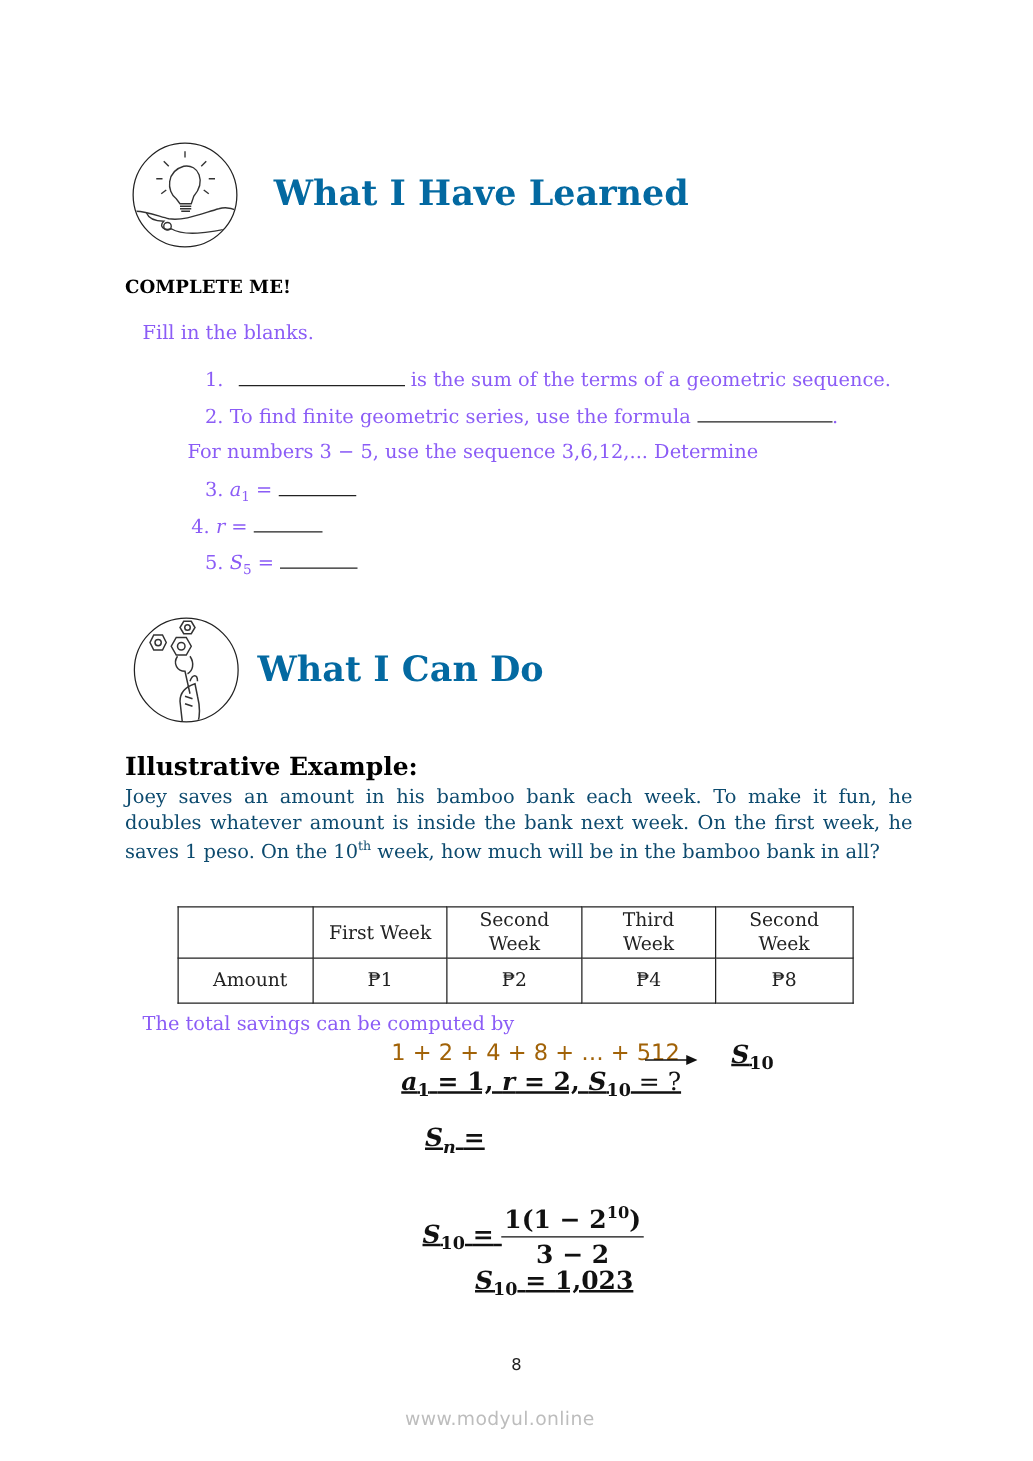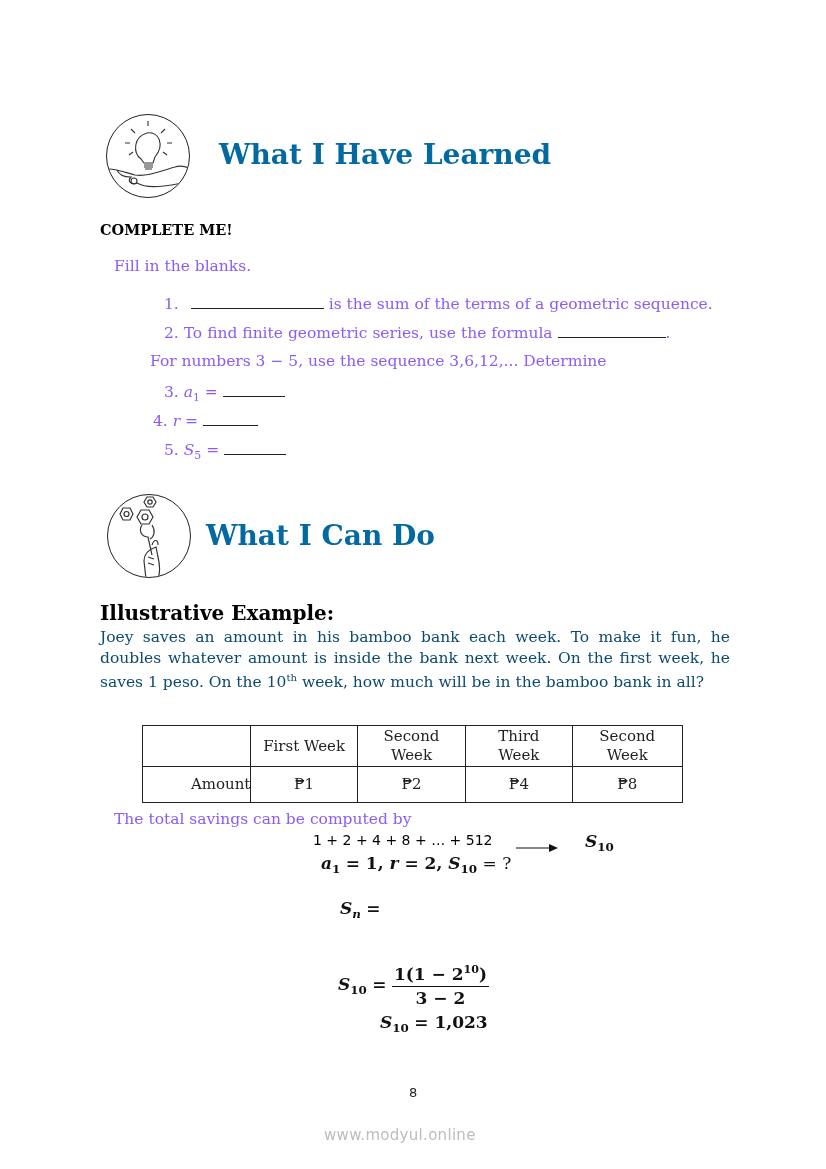--- a/index.html
+++ b/index.html
@@ -8,27 +8,27 @@
   .abs { position: absolute; }
   .heading { font-family: "DejaVu Serif", serif; font-weight: bold; font-size: 28px; color: #0369a1; white-space: nowrap; }
   .icon-circle { width: 84px; height: 84px; border: 1.5px solid #222; border-radius: 50%; box-sizing: border-box; overflow: hidden; background: #fff; }
   .bold-label { font-weight: bold; font-size: 14.5px; color: #000; white-space: nowrap; }
   .line { white-space: nowrap; font-size: 15.5px; color: #8b5cf6; margin-left: 14px; }
   .blank { display: inline-block; border-bottom: 1px solid #222; height: 14px; vertical-align: baseline; }
   .math { font-family: "DejaVu Serif", serif; font-style: italic; }
   .para { width: 630px; text-align: justify; font-size: 15.5px; line-height: 20.5px; color: #0c4a6e; }
   table.weeks { border-collapse: collapse; font-size: 15px; color: #222; }
   table.weeks td { border: 1px solid #222; text-align: center; line-height: 19px; padding: 0; }
-  table.weeks td.label { text-align: right; padding-left: 7px; }
+  table.weeks td.label { text-align: center; padding-left: 7px; }
   .mb { font-weight: bold; font-style: italic; font-family: "DejaVu Serif", serif; }
   .mnum { font-weight: bold; font-family: "DejaVu Serif", serif; }
   .frac { display: inline-block; vertical-align: middle; text-align: center; }
   .frac .num { display: block; border-bottom: 1.3px solid #111; padding: 0 2px 2px 2px; }
   .frac .den { display: block; padding-top: 1px; }
-  .formula { font-size: 17px; color: #111; white-space: nowrap; }
+  .formula { font-size: 20px; color: #111; white-space: nowrap; text-decoration: underline; }
   sub { font-size: 0.7em; }
   sup { font-size: 0.65em; }
   .footer-page { font-family: "DejaVu Sans", sans-serif; font-size: 13px; color: #222; }
   .watermark { font-family: "DejaVu Sans", sans-serif; font-size: 15px; color: #bdbdbd; letter-spacing: 0.3px; }
 </style>
 </head>
 <body>
 
 <div class="abs icon-circle" style="left:106px; top:114px;">
   <svg width="84" height="84" viewBox="0 0 84 84">
@@ -127,21 +127,21 @@
     <td>₱1</td>
     <td>₱2</td>
     <td>₱4</td>
     <td>₱8</td>
   </tr>
 </tbody>
   </table>
 
 <div class="abs line" style="left:100px; top:810px;">The total savings can be computed by</div>
 
-<div class="abs" style="left:313px; top:832px; font-size:14px; color:#000000; white-space:nowrap; font-family:'DejaVu Sans', sans-serif;">
+<div class="abs" style="left:313px; top:832px; font-size:18px; color:#a16207; white-space:nowrap; font-family:'DejaVu Sans', sans-serif;">
   <span>1 + 2 + 4 + 8 + … + 512</span>
 </div>
 <div class="abs" style="left:516px; top:838px;">
   <svg width="42" height="10" viewBox="0 0 42 10">
       <line x1="0" y1="5" x2="34" y2="5" stroke="#111" stroke-width="1.2"></line>
       <polygon points="33,1 42,5 33,9" fill="#111"></polygon>
     </svg>
 </div>
 <div class="abs formula" style="left:585px; top:831px;">
   <span class="mb">S</span><sub class="mnum">10</sub>

